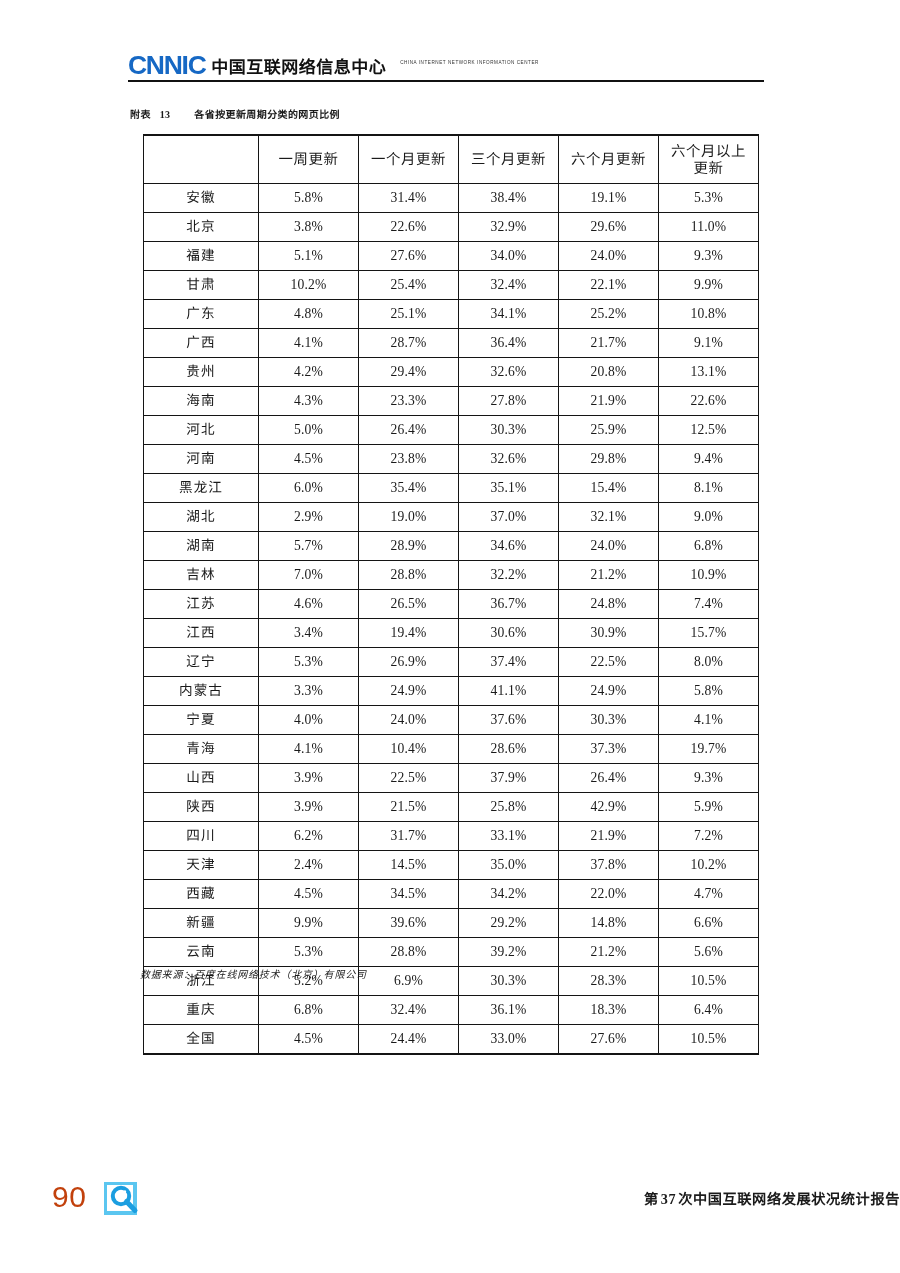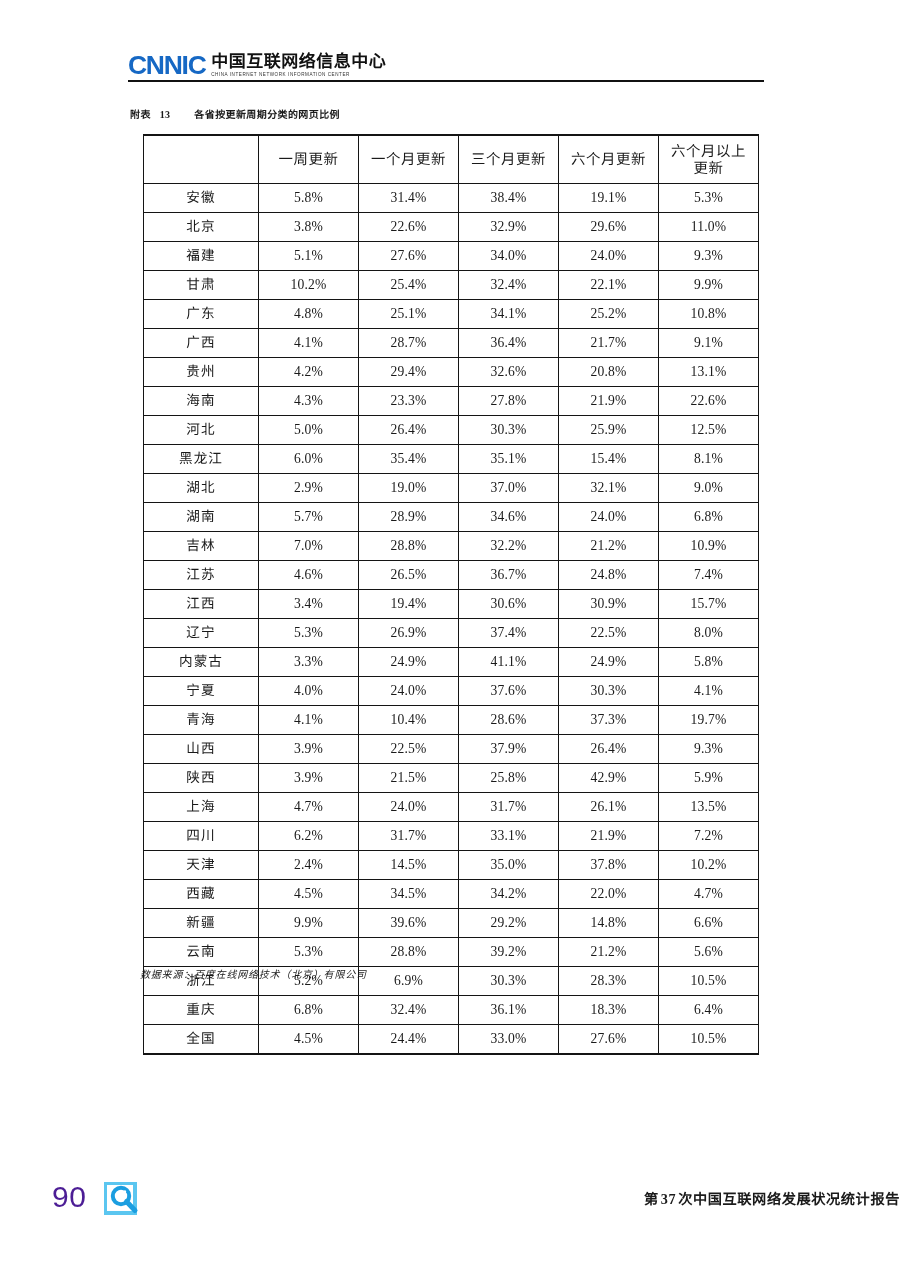--- a/index.html
+++ b/index.html
@@ -35,23 +35,24 @@
     font-weight: 700;
     font-size: 25px;
     letter-spacing: -1.2px;
     line-height: 1;
     color: #1668c4;
     transform: scaleX(1.06);
     transform-origin: left bottom;
   }
   .brand-cn-wrap {
     display: flex;
-    flex-direction: column;
+    flex-direction: row;
     justify-content: flex-end;
     padding-bottom: 1px;
+    gap: 14px;
   }
   .brand-cn {
     font-family: "Liberation Serif", "DejaVu Serif", serif;
     font-weight: 700;
     font-size: 17px;
     line-height: 1.05;
     letter-spacing: 0.5px;
     color: #111111;
   }
   .brand-en {
@@ -142,21 +143,21 @@
     width: 900px;
     height: 54px;
   }
   .page-number {
     position: absolute;
     left: 52px;
     top: 2px;
     font-family: "Liberation Sans", "DejaVu Sans", sans-serif;
     font-size: 30px;
     font-weight: 400;
-    color: #4c1d95;
+    color: #c2410c;
     letter-spacing: 0.5px;
   }
   .footer-logo {
     position: absolute;
     left: 104px;
     top: 4px;
     width: 36px;
     height: 34px;
   }
   .footer-title {
@@ -289,20 +290,28 @@
       </tr>
       <tr>
         <td class="prov-cell">河北</td>
         <td class="val-cell">5.0%</td>
         <td class="val-cell">26.4%</td>
         <td class="val-cell">30.3%</td>
         <td class="val-cell">25.9%</td>
         <td class="val-cell">12.5%</td>
       </tr>
       <tr>
+        <td class="prov-cell">河南</td>
+        <td class="val-cell">4.5%</td>
+        <td class="val-cell">23.8%</td>
+        <td class="val-cell">32.6%</td>
+        <td class="val-cell">29.8%</td>
+        <td class="val-cell">9.4%</td>
+      </tr>
+      <tr>
         <td class="prov-cell">黑龙江</td>
         <td class="val-cell">6.0%</td>
         <td class="val-cell">35.4%</td>
         <td class="val-cell">35.1%</td>
         <td class="val-cell">15.4%</td>
         <td class="val-cell">8.1%</td>
       </tr>
       <tr>
         <td class="prov-cell">湖北</td>
         <td class="val-cell">2.9%</td>
@@ -383,28 +392,20 @@
         <td class="val-cell">26.4%</td>
         <td class="val-cell">9.3%</td>
       </tr>
       <tr>
         <td class="prov-cell">陕西</td>
         <td class="val-cell">3.9%</td>
         <td class="val-cell">21.5%</td>
         <td class="val-cell">25.8%</td>
         <td class="val-cell">42.9%</td>
         <td class="val-cell">5.9%</td>
-      </tr>
-      <tr>
-        <td class="prov-cell">上海</td>
-        <td class="val-cell">4.7%</td>
-        <td class="val-cell">24.0%</td>
-        <td class="val-cell">31.7%</td>
-        <td class="val-cell">26.1%</td>
-        <td class="val-cell">13.5%</td>
       </tr>
       <tr>
         <td class="prov-cell">四川</td>
         <td class="val-cell">6.2%</td>
         <td class="val-cell">31.7%</td>
         <td class="val-cell">33.1%</td>
         <td class="val-cell">21.9%</td>
         <td class="val-cell">7.2%</td>
       </tr>
       <tr>

